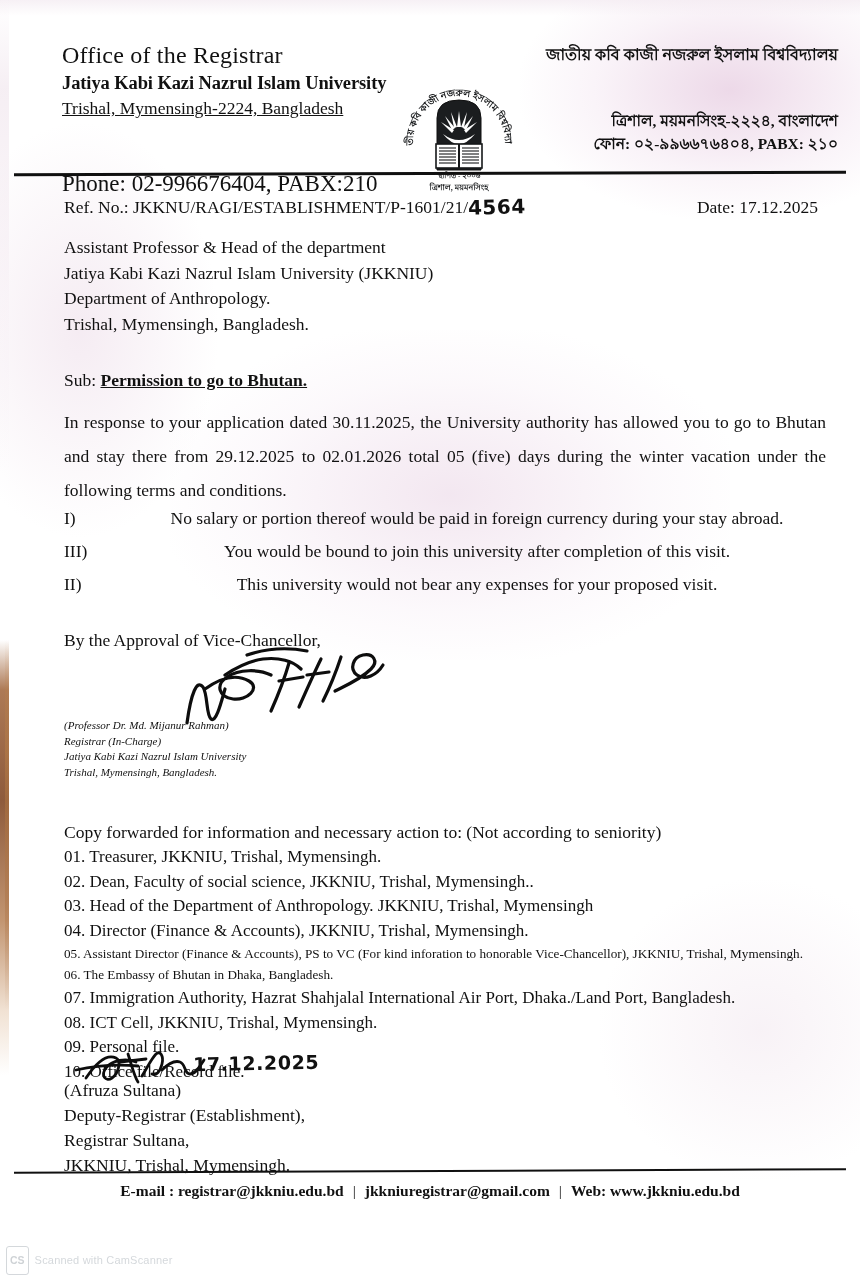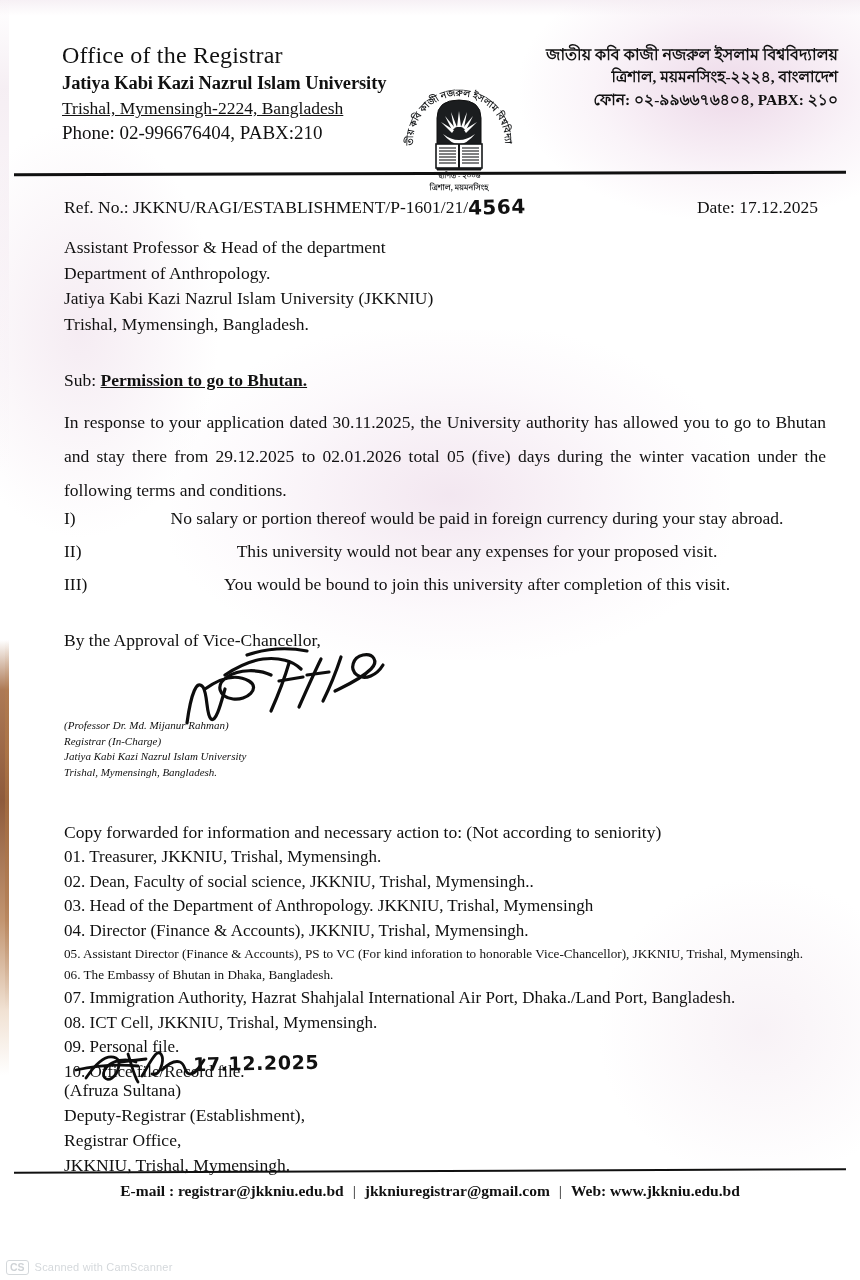--- a/index.html
+++ b/index.html
@@ -104,22 +104,23 @@
     margin-top: 2px;
     letter-spacing: -0.1px;
   }
   .hdr-en .l3 {
     font-size: 17.5px;
     line-height: 1.35;
     margin-top: 1px;
     text-decoration: underline;
   }
   .hdr-en .l4 {
-    font-size: 19px;
+    font-size: 23px;
     line-height: 1.35;
+    margin-top: 48px;
   }
 
   .hdr-bn {
     position: absolute;
     right: 22px; top: 4px;
     width: 360px;
     text-align: right;
     font-family: "Liberation Serif", "DejaVu Serif", serif;
   }
   .hdr-bn .b1 {
@@ -130,20 +131,21 @@
   .hdr-bn .b2 {
     font-size: 16px;
     font-weight: bold;
     line-height: 1.45;
     margin-top: 3px;
   }
   .hdr-bn .b3 {
     font-size: 15.5px;
     font-weight: bold;
     line-height: 1.45;
+    margin-top: 44px;
   }
   .hdr-bn .b4 {
     font-size: 15.5px;
     font-weight: bold;
     line-height: 1.45;
   }
 
   
   .seal {
     position: absolute;
@@ -318,21 +320,21 @@
     gap: 6px;
     opacity: 0.42;
   }
   .cs-badge {
     border: 1.4px solid #9aa3ab;
     border-radius: 3px;
     font-family: "Liberation Sans", sans-serif;
     font-size: 10.5px;
     font-weight: bold;
     color: #8c959d;
-    padding: 1px 3px;
+    padding: 8px 3px;
     line-height: 1.05;
   }
   .cs-text {
     font-family: "Liberation Sans", sans-serif;
     font-size: 11px;
     color: #9aa3ab;
     letter-spacing: 0.2px;
   }
 </style>
 </head>
@@ -417,41 +419,41 @@
 
   <div class="body">
 
     <div class="refline">
       <div class="ref"><span>Ref. No.: JKKNU/RAGI/ESTABLISHMENT/P-1601/21/</span><span class="hand-num">4564</span></div>
       <div class="dt">Date: 17.12.2025</div>
     </div>
 
     <div class="addr">
       <div>Assistant Professor &amp; Head of the department</div>
+      <div>Jatiya Kabi Kazi Nazrul Islam University (JKKNIU)</div>
       <div>Department of Anthropology.</div>
-      <div>Jatiya Kabi Kazi Nazrul Islam University (JKKNIU)</div>
       <div>Trishal, Mymensingh, Bangladesh.</div>
     </div>
 
     <div class="sub"><span class="sub-label">Sub: </span><span class="sub-text">Permission to go to Bhutan.</span></div>
 
     <div class="para">In response to your application dated 30.11.2025, the University authority has allowed you to go to Bhutan and stay there from 29.12.2025 to 02.01.2026 total 05 (five) days during the winter vacation under the following terms and conditions.</div>
 
     <div class="conds">
       <div class="cond">
         <div class="num">I)</div>
         <div class="txt">No salary or portion thereof would be paid in foreign currency during your stay abroad.</div>
       </div>
       <div class="cond">
+        <div class="num">III)</div>
+        <div class="txt">You would be bound to join this university after completion of this visit.</div>
+      </div>
+      <div class="cond">
         <div class="num">II)</div>
         <div class="txt">This university would not bear any expenses for your proposed visit.</div>
-      </div>
-      <div class="cond">
-        <div class="num">III)</div>
-        <div class="txt">You would be bound to join this university after completion of this visit.</div>
       </div>
     </div>
 
     <div class="approval">By the Approval of Vice-Chancellor,</div>
 
     <div class="sig-scribble-1">
       <svg width="220" height="85" viewBox="0 0 220 85">
         <g fill="none" stroke="#0d0d0d" stroke-width="3.2" stroke-linecap="round" stroke-linejoin="round">
           <path d="M 12,78 C 16,48 22,34 28,42 C 33,50 31,70 36,74 C 41,78 46,58 50,44"></path>
           <path d="M 30,44 C 44,34 60,28 74,36 C 86,43 72,56 58,54 C 44,52 40,40 52,32 C 64,24 84,24 96,30"></path>
@@ -501,21 +503,21 @@
         <path d="M 90,22 C 96,16 102,12 108,14 C 114,16 112,26 118,26 C 124,26 128,18 132,12"></path>
       </g>
     </svg>
   </div>
 
   <div class="hand-date-2">17.12.2025</div>
 
   <div class="sigblock2">
     <div>(Afruza Sultana)</div>
     <div>Deputy-Registrar (Establishment),</div>
-    <div>Registrar Office,</div>
+    <div>Registrar Sultana,</div>
     <div>JKKNIU, Trishal, Mymensingh.</div>
   </div>
 
   <div class="rule-bottom"></div>
 
   <div class="footer"><span>E-mail : registrar@jkkniu.edu.bd</span><span class="sep">|</span><span>jkkniuregistrar@gmail.com</span><span class="sep">|</span><span>Web: www.jkkniu.edu.bd</span></div>
 
   <div class="camscanner">
     <span class="cs-badge">CS</span>
     <span class="cs-text">Scanned with CamScanner</span>

